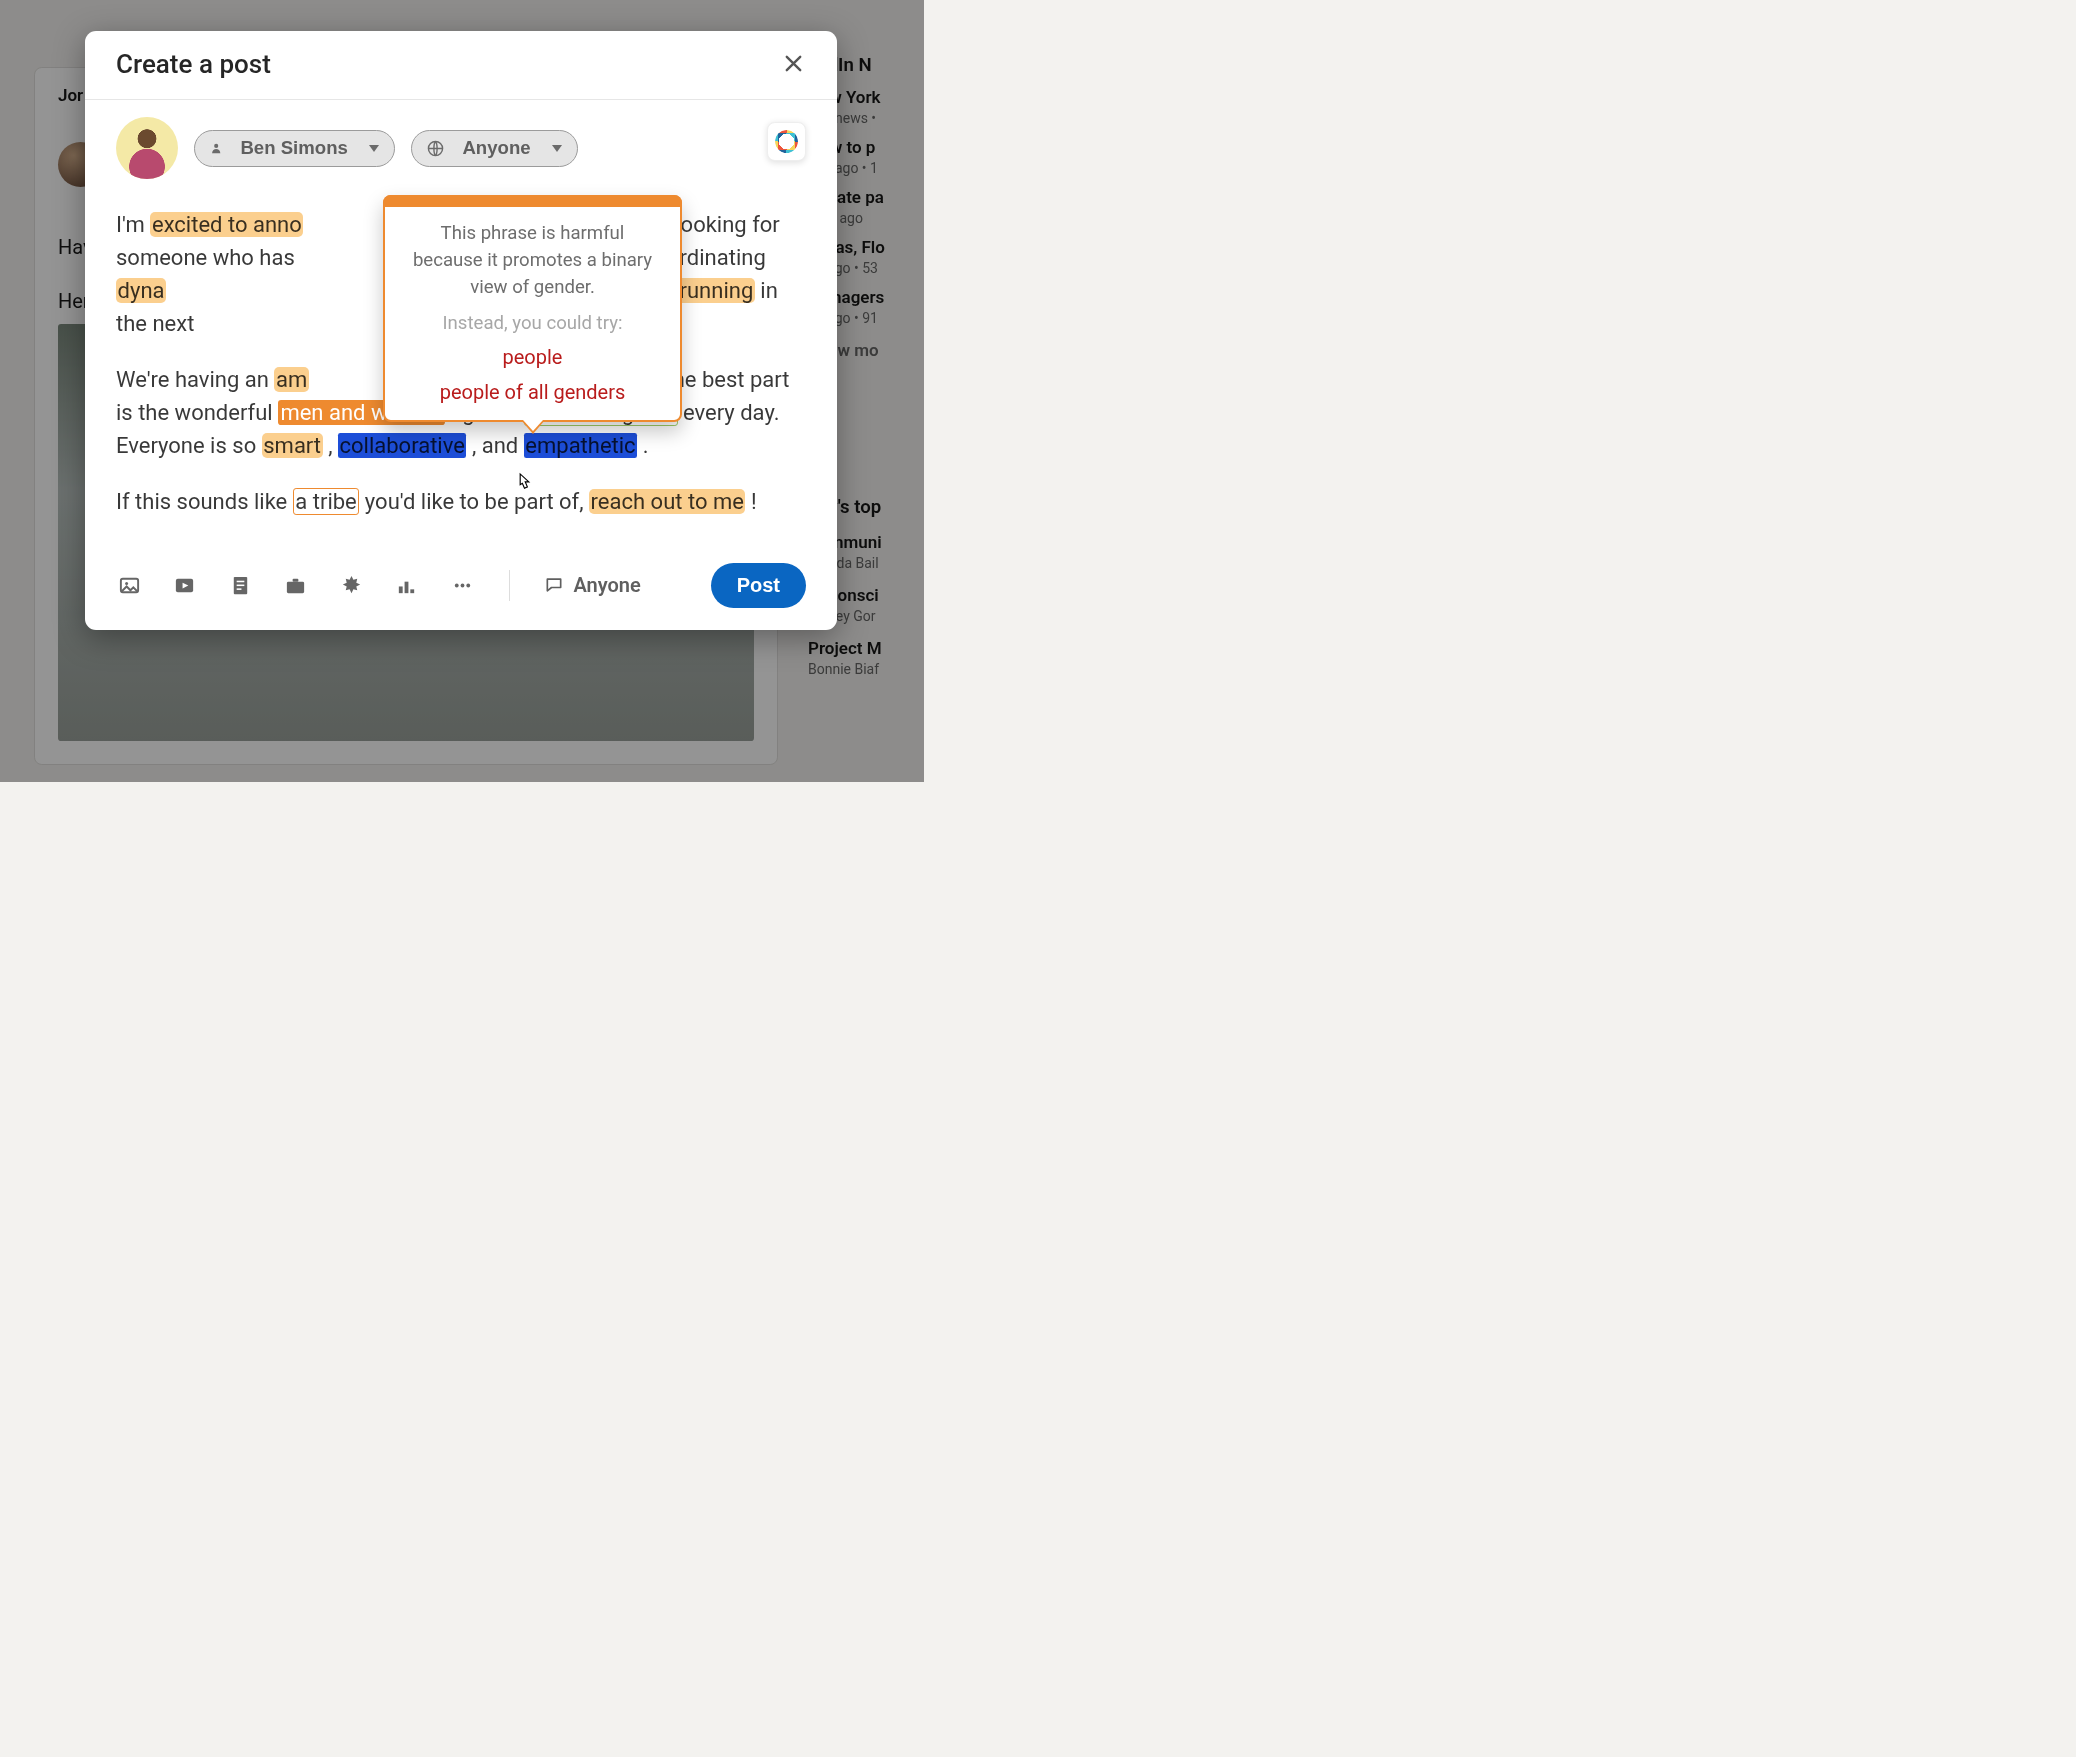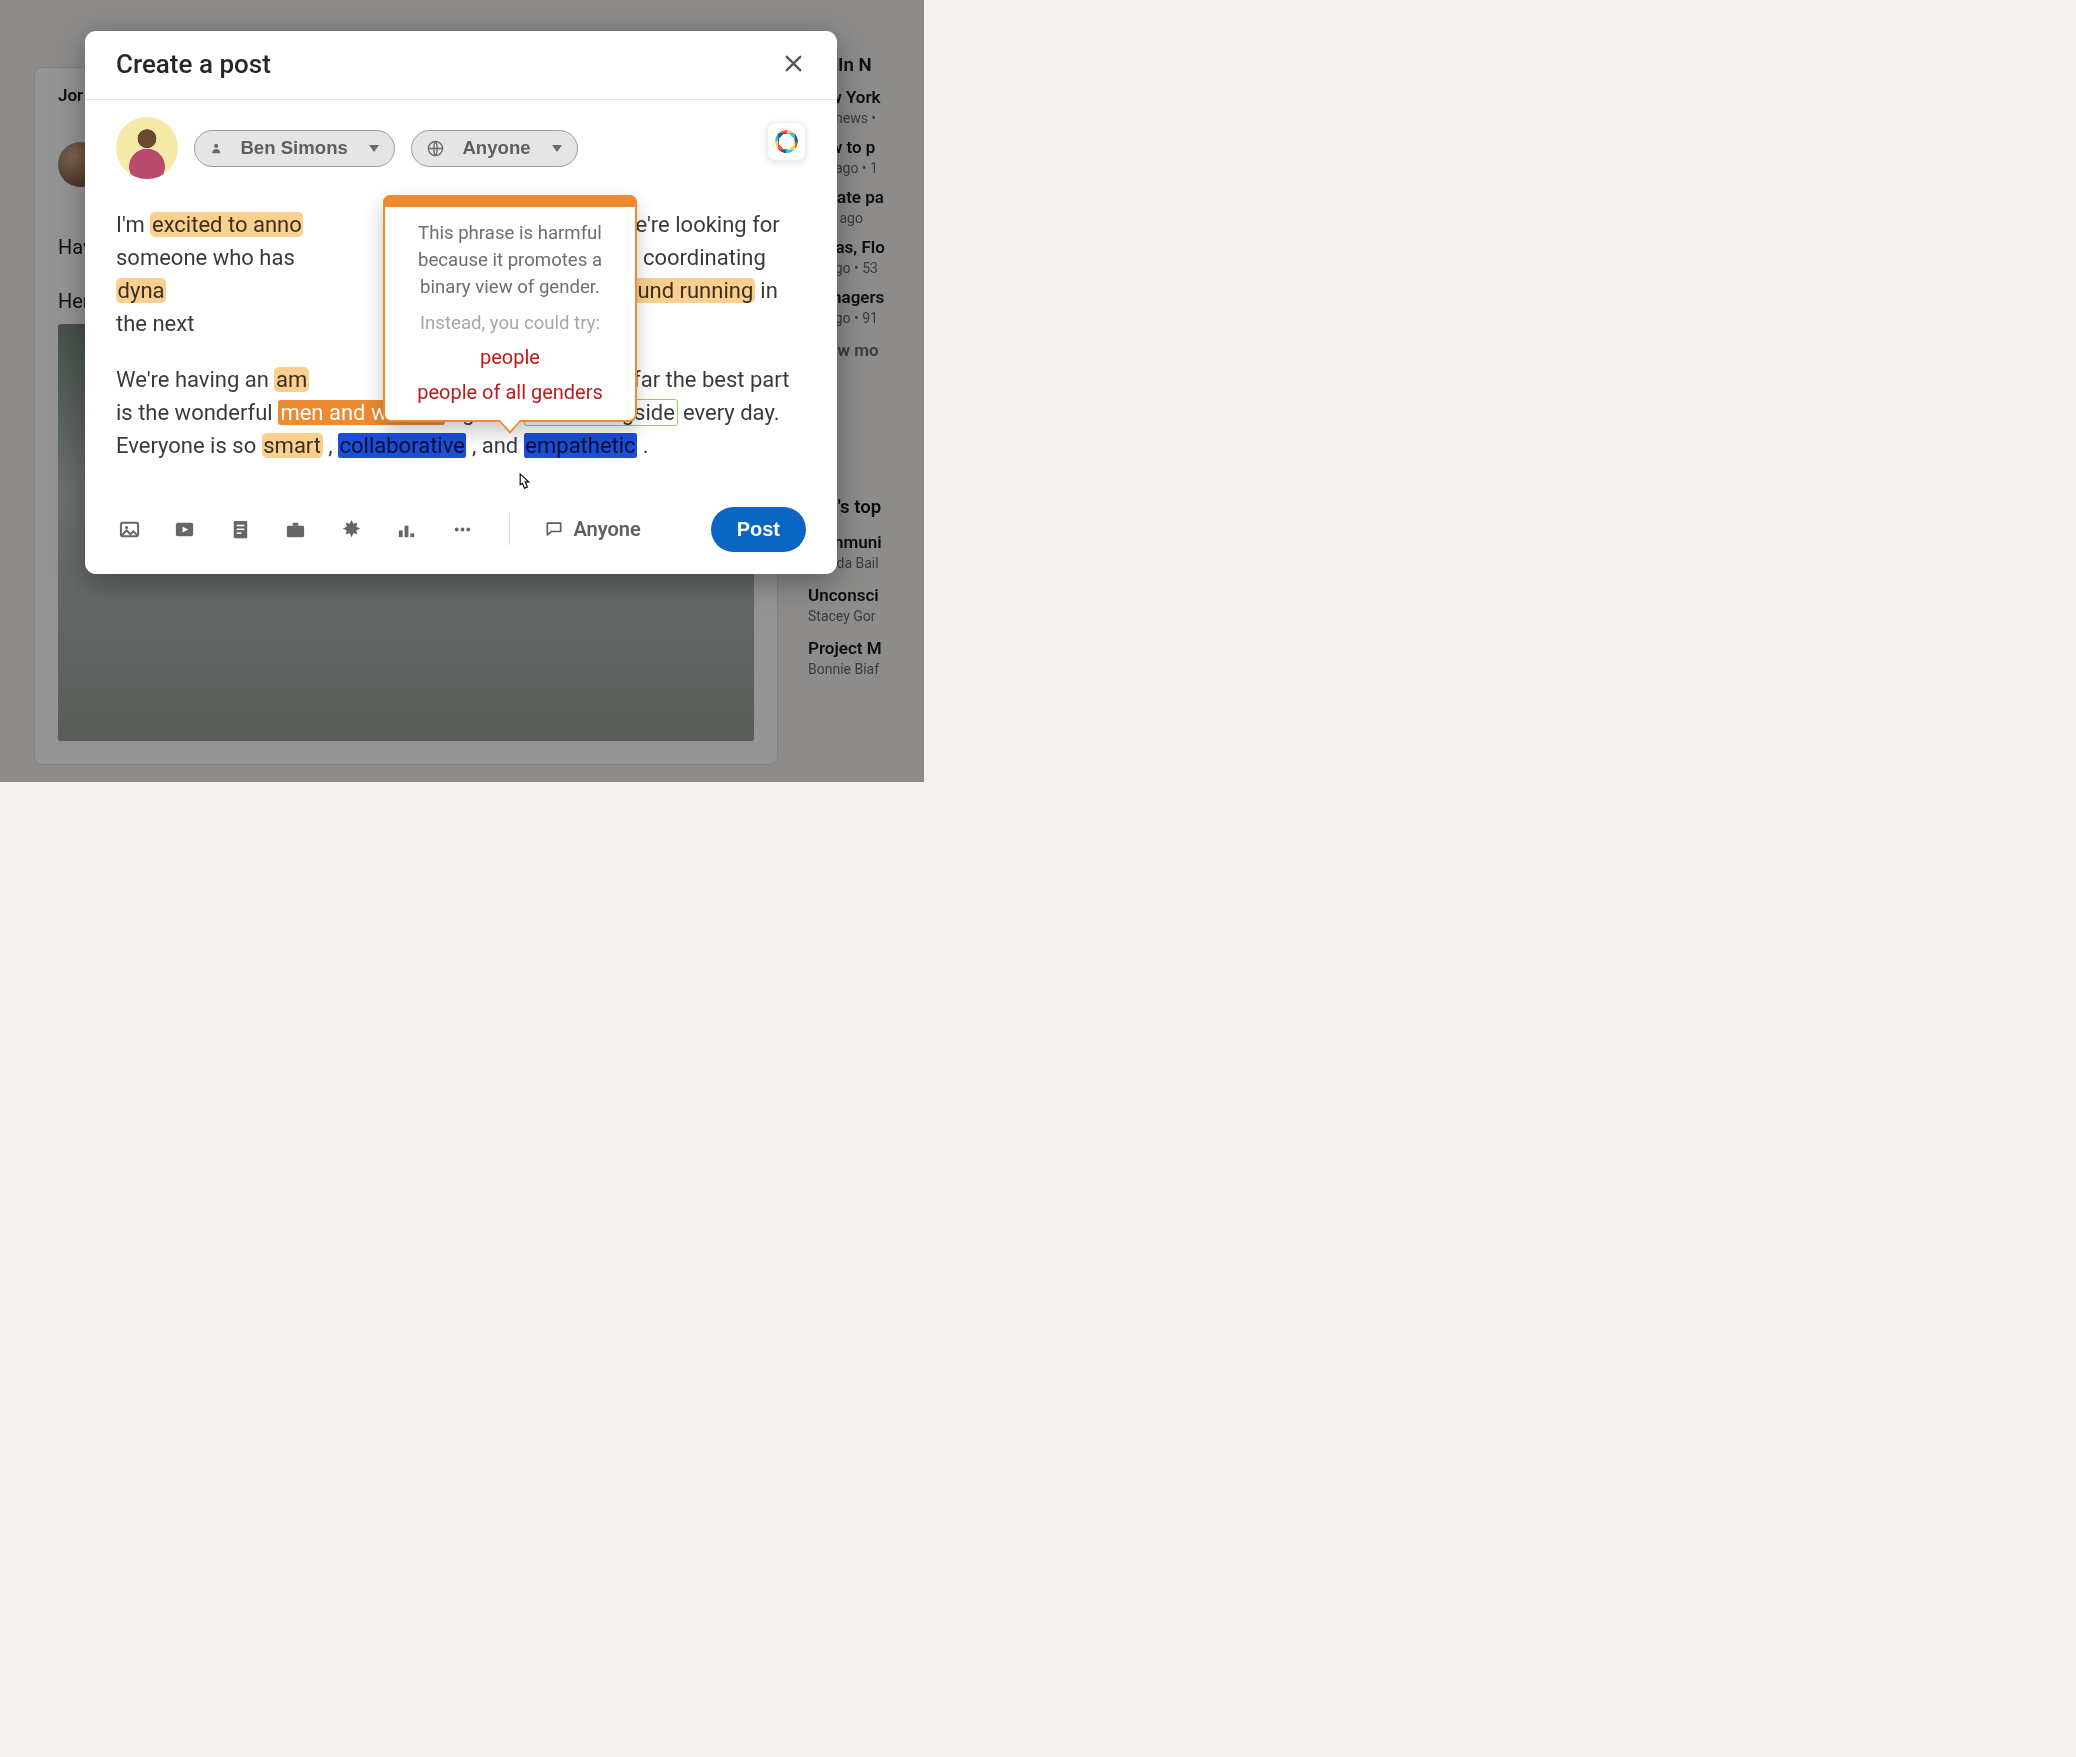--- a/index.html
+++ b/index.html
@@ -174,21 +174,21 @@
   .post-btn {
     margin-left:auto;
     background:#0a66c2; color:#fff; border:none; border-radius:775px;
     height:45px; padding:0 26px; font-size:20px; font-weight:600; cursor:pointer;
   }
 
   
   .popover {
     position:absolute;
     left:298px; top:164px;
-    width:254px;
+    width:299px;
     background:#fff;
     border:2.3px solid #ee8a2f;
     border-radius:7.8px;
     box-shadow: 0 9.3px 20px rgba(0,0,0,0.22);
     text-align:center;
     padding: 17px 18.6px 15.5px 18.6px;
     z-index:50;
   }
   .popover .topbar{
     position:absolute; left:-2.3px; right:-2.3px; top:-2.3px; height:12.4px;
@@ -352,20 +352,27 @@
         <span class="hl-green-out">work alongside</span>
         <span> every day. Everyone is so </span>
         <span class="hl-orange">smart</span>
         <span>, </span>
         <span class="hl-green">collaborative</span>
         <span>, and </span>
         <span class="hl-green">empathetic</span>
         <span>.</span>
       </p>
 
+      <p>
+        <span>If this sounds like </span>
+        <span class="hl-orange-out">a tribe</span>
+        <span> you'd like to be part of, </span>
+        <span class="hl-orange">reach out to me</span>
+        <span>!</span>
+      </p>
     </div>
 
 
     <div class="footer">
       <div class="tools">
         <button>
             <svg viewBox="0 0 24 24">
               <rect x="3" y="5" width="18" height="14" rx="2" fill="none" stroke="currentColor" stroke-width="2"></rect>
               <circle cx="9" cy="10" r="1.6" fill="currentColor"></circle>
               <path d="M4 18l5-5 4 4 3-3 4 4" fill="none" stroke="currentColor" stroke-width="2"></path>

